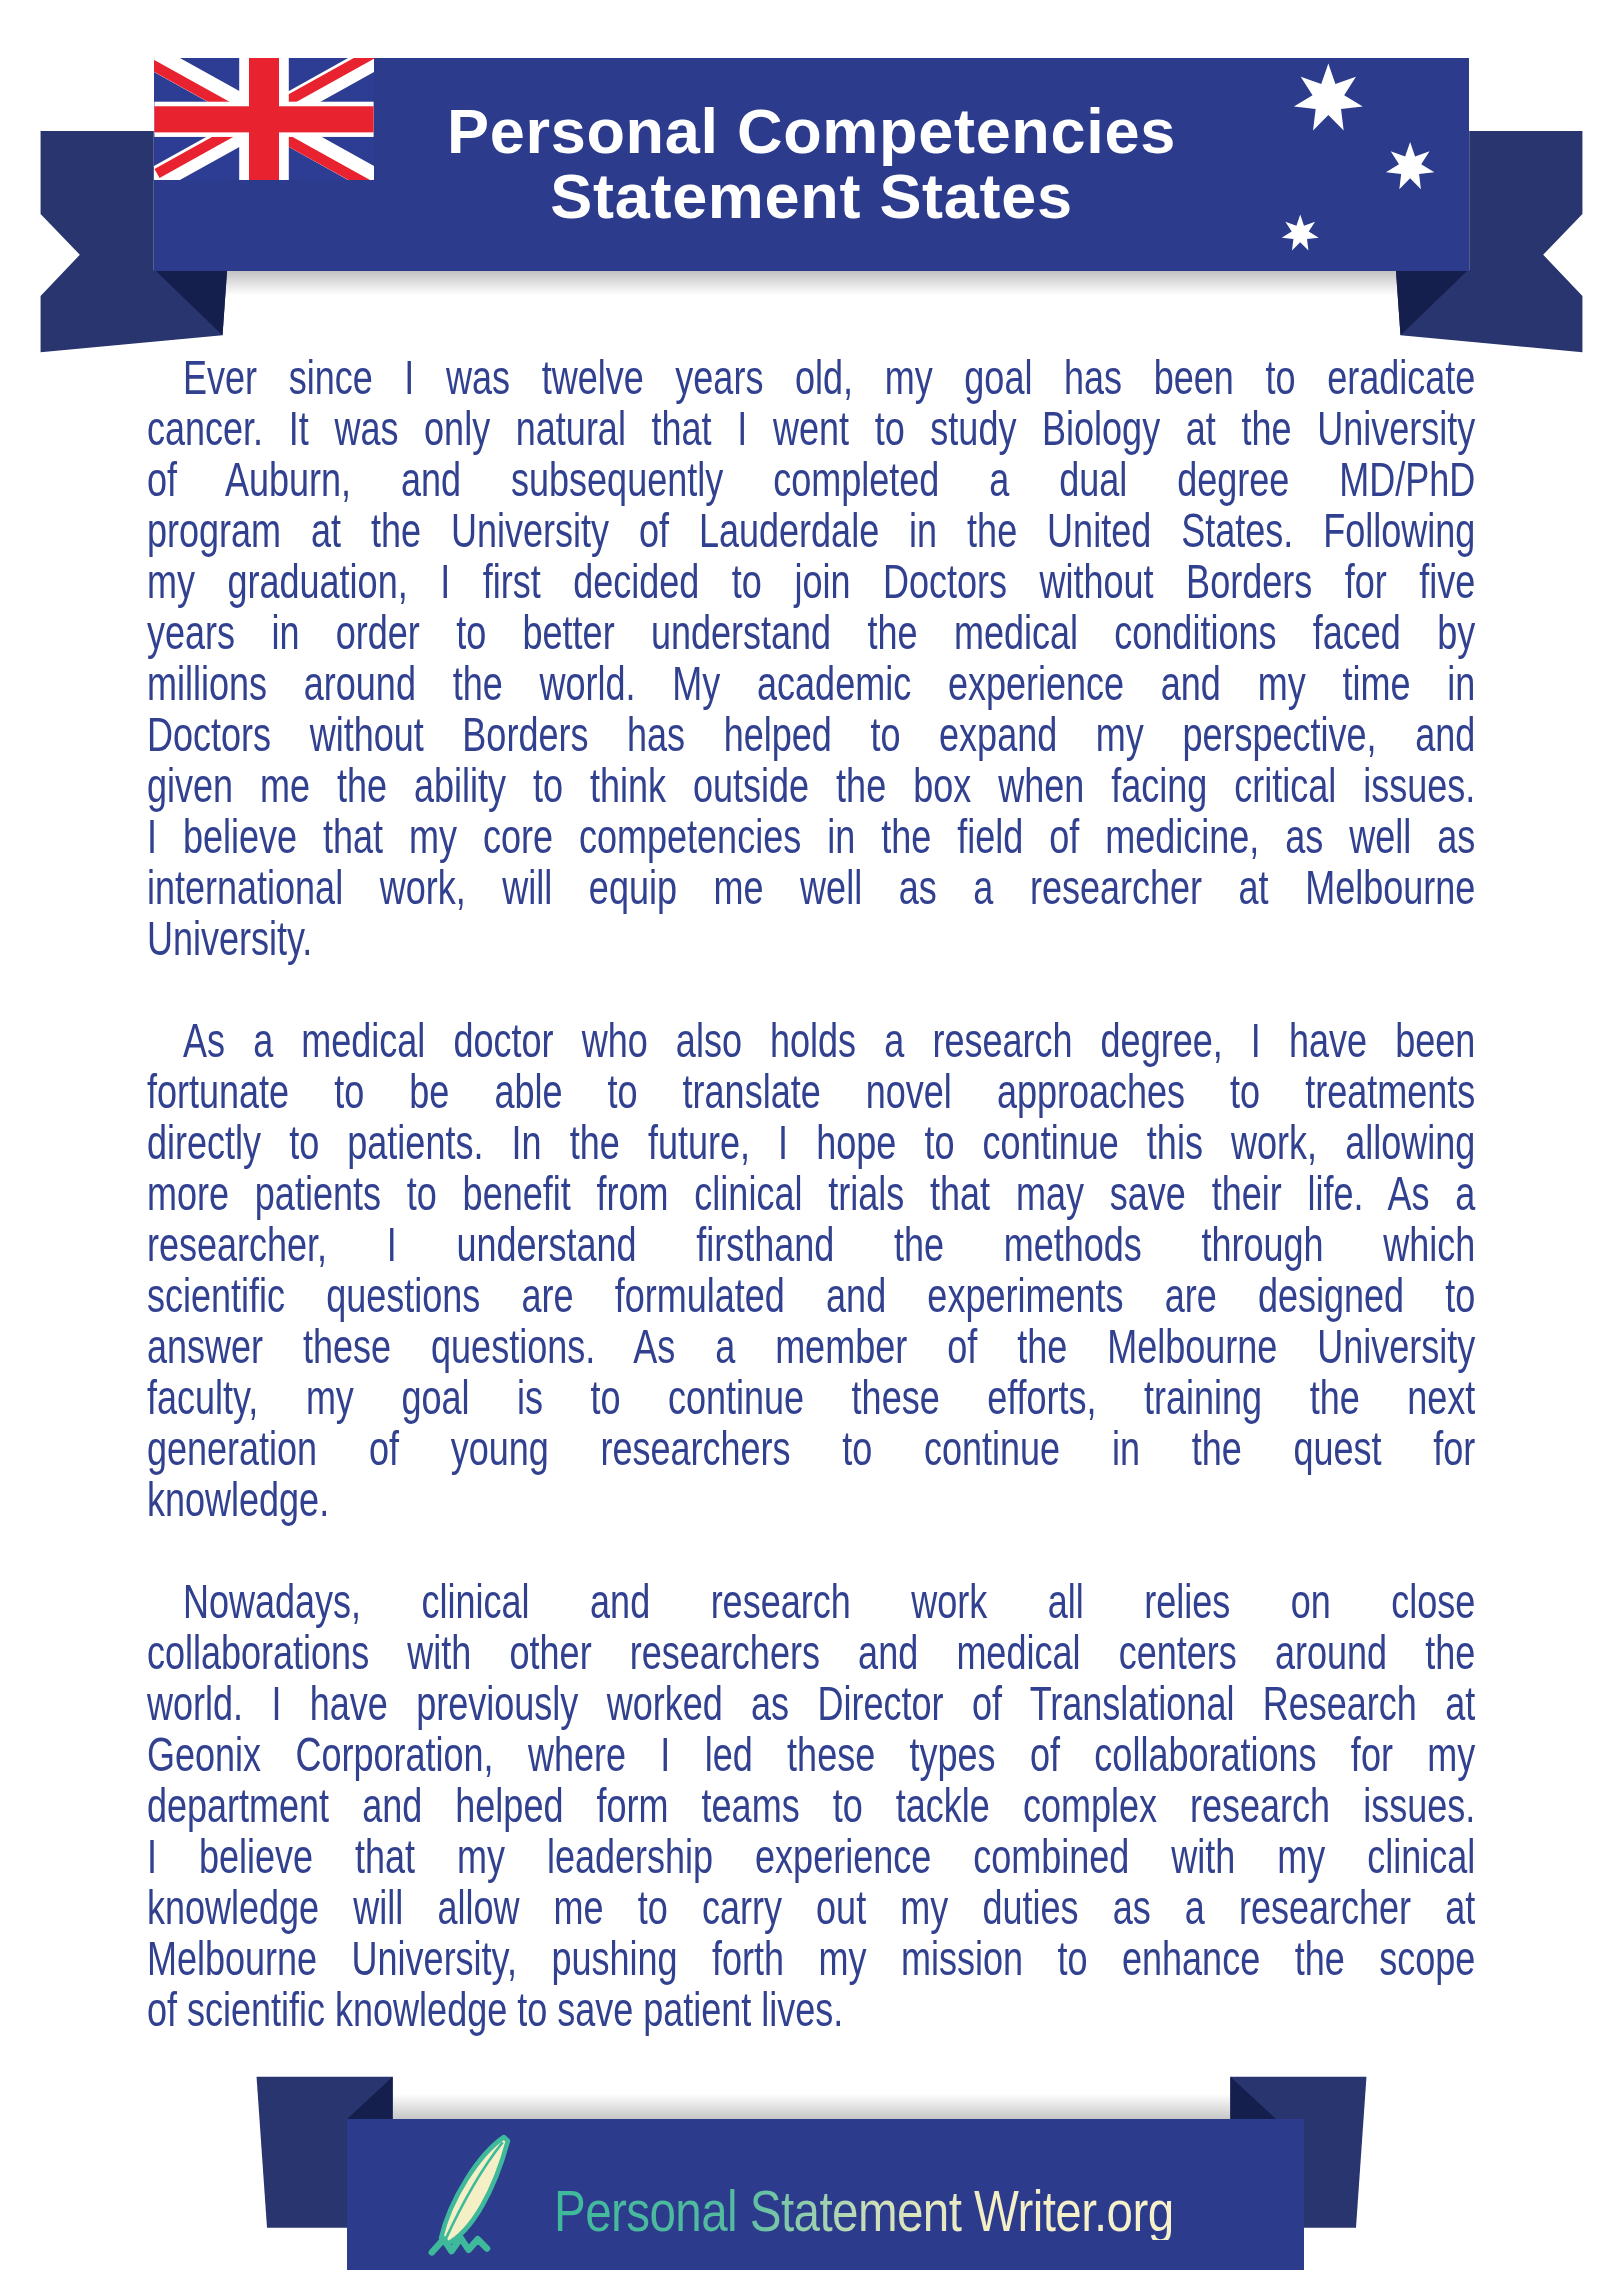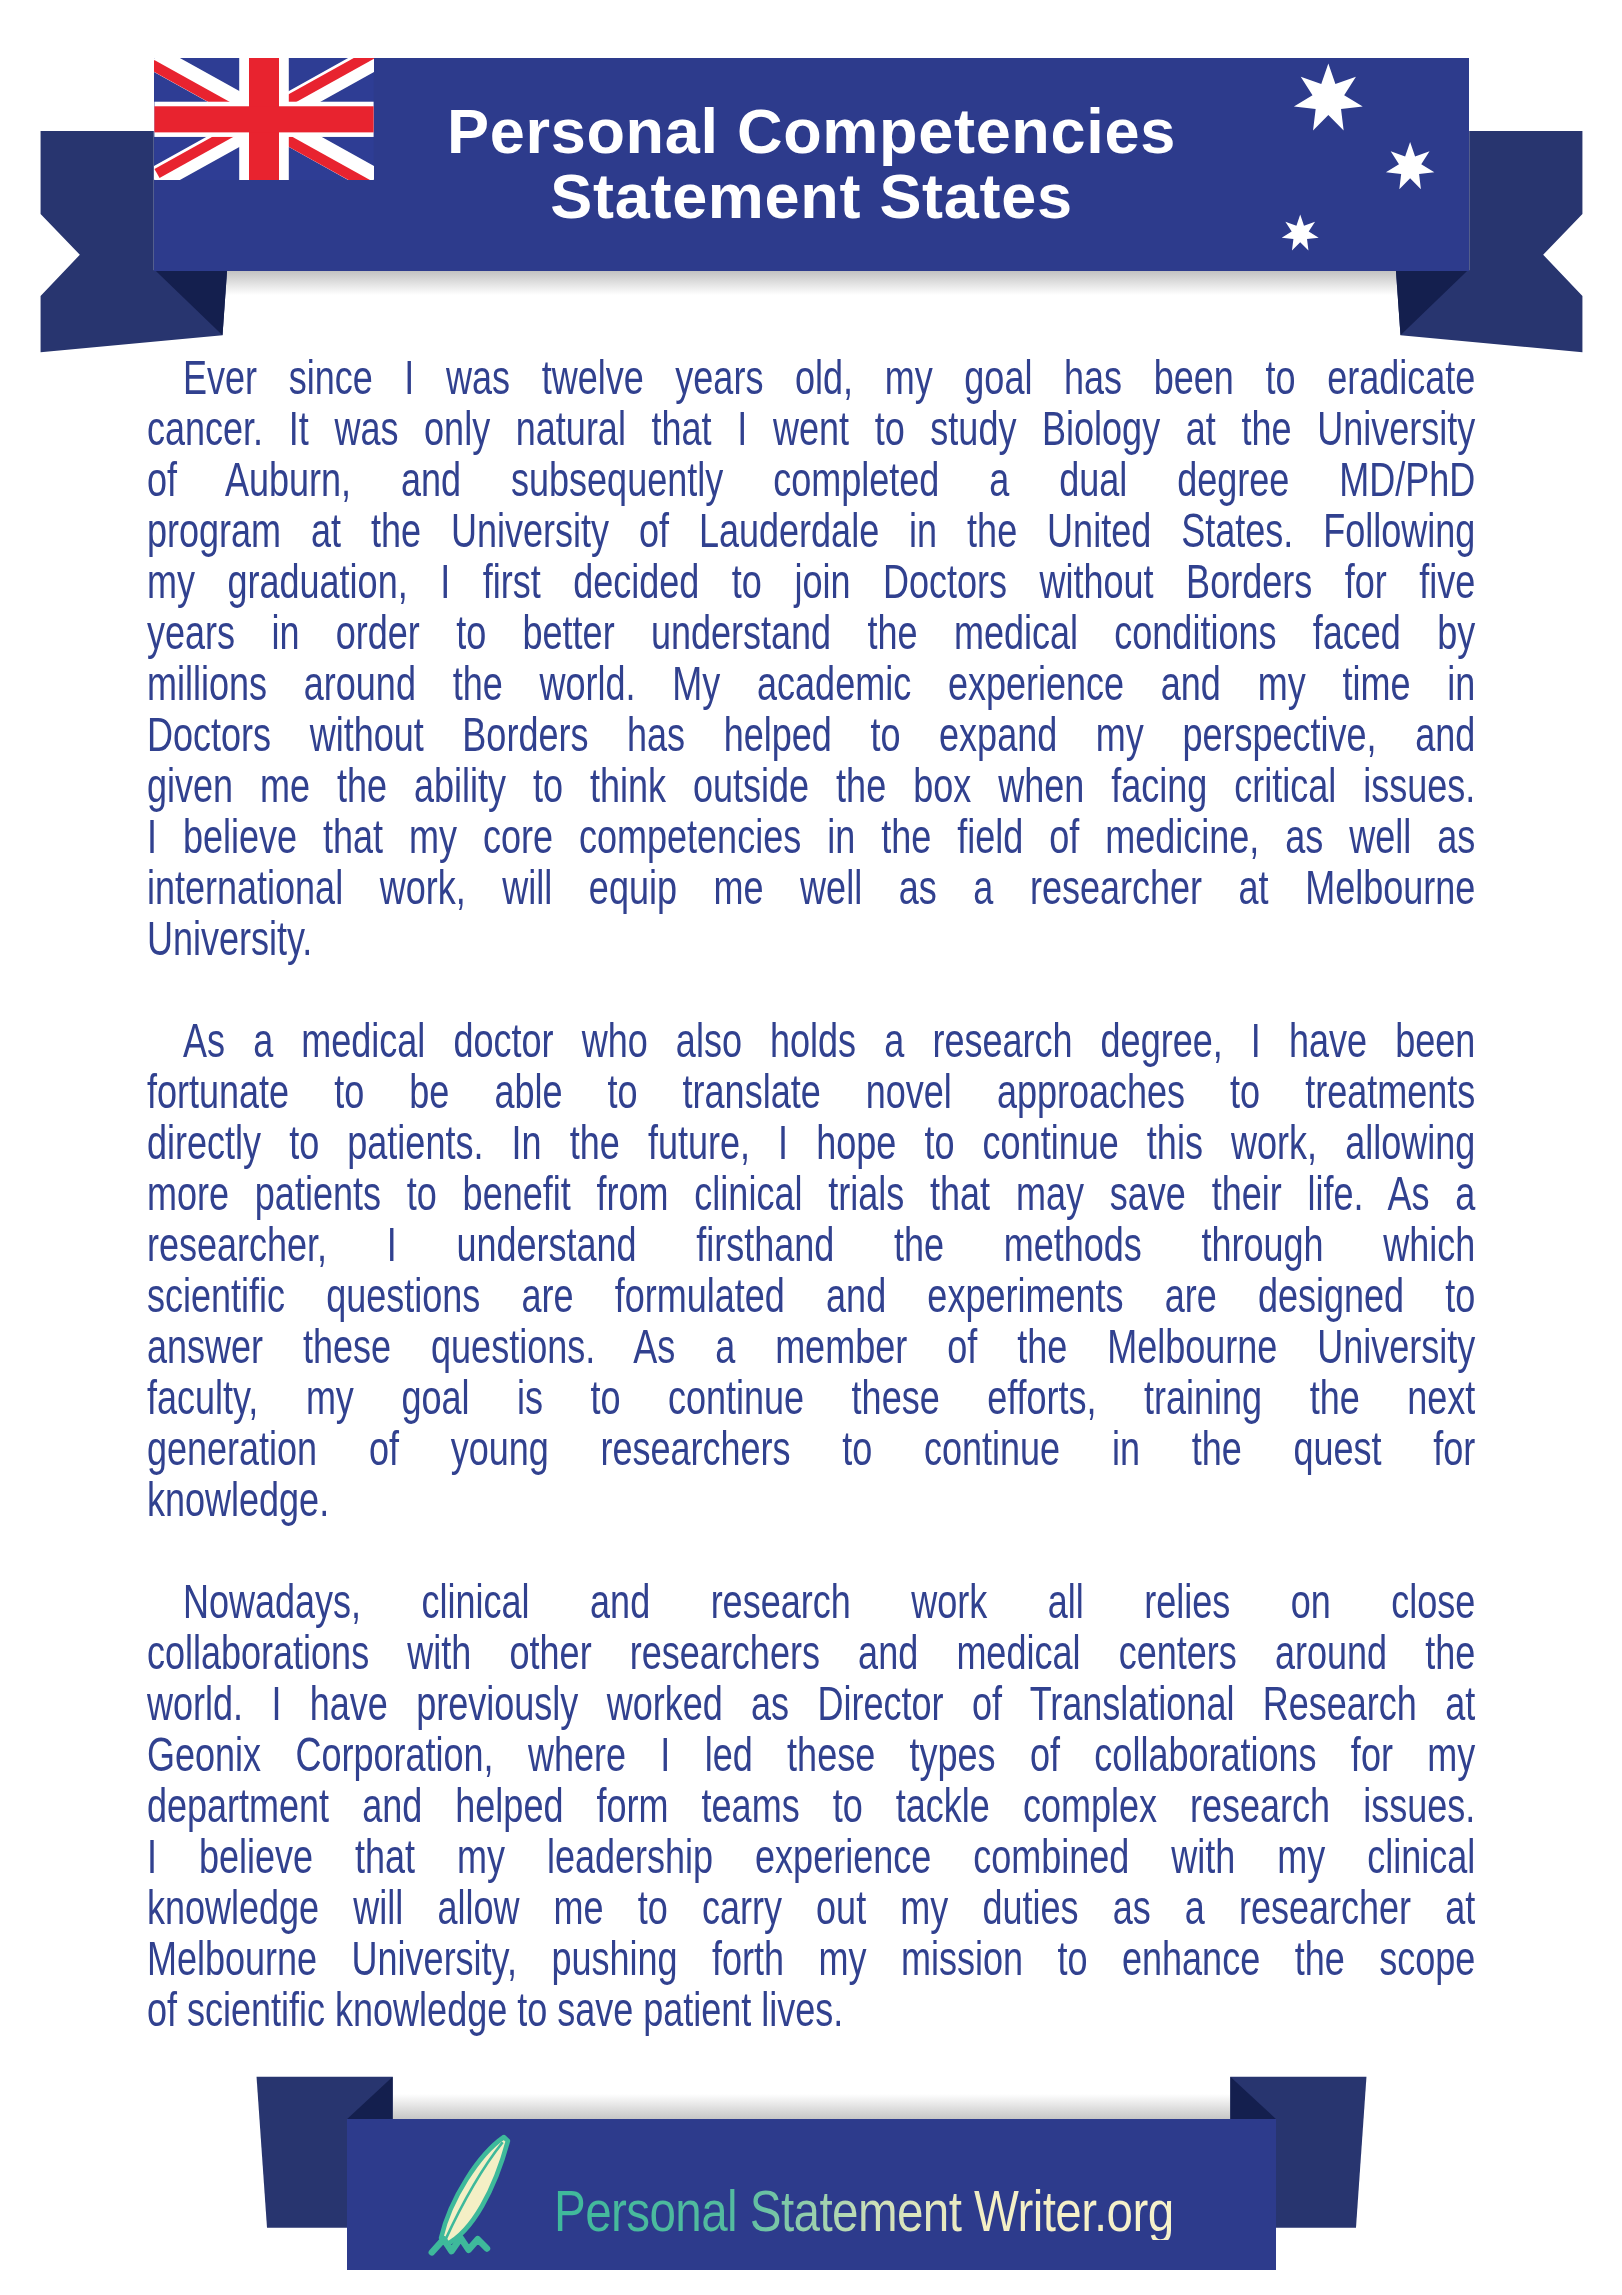--- a/index.html
+++ b/index.html
@@ -34,21 +34,21 @@
   .line{text-align:justify;text-align-last:justify;}
   .line.last{text-align-last:left;}
   .para .line:first-child{text-indent:48px;}
   
   .footer{position:absolute;left:0;top:2055px;width:1623px;height:241px;}
   .footer svg.ribbon{position:absolute;left:0;top:0;z-index:1;}
   .footer-shadow{
     position:absolute;left:393px;top:39px;width:838px;height:25px;z-index:1;
     background:linear-gradient(to bottom,rgba(255,255,255,0),#c6c6c6);
   }
-  .band{position:absolute;left:347px;top:64px;width:929px;height:151px;z-index:2;}
+  .band{position:absolute;left:347px;top:64px;width:929px;height:151px;z-index:2;padding-left:28px;}
   .quill{position:absolute;left:77px;top:14.4px;}
   .brand{
     position:absolute;left:207px;top:63px;font-size:58px;line-height:58px;
     letter-spacing:-0.7px;white-space:nowrap;
     transform:scaleX(0.82);transform-origin:left top;
     background:linear-gradient(100deg,#3eb99b 0%,#55bb9f 30%,#cfe0b8 52%,#f4efc5 70%,#f6f2cb 100%);
     -webkit-background-clip:text;background-clip:text;color:transparent;
   }
 </style>
 </head>

